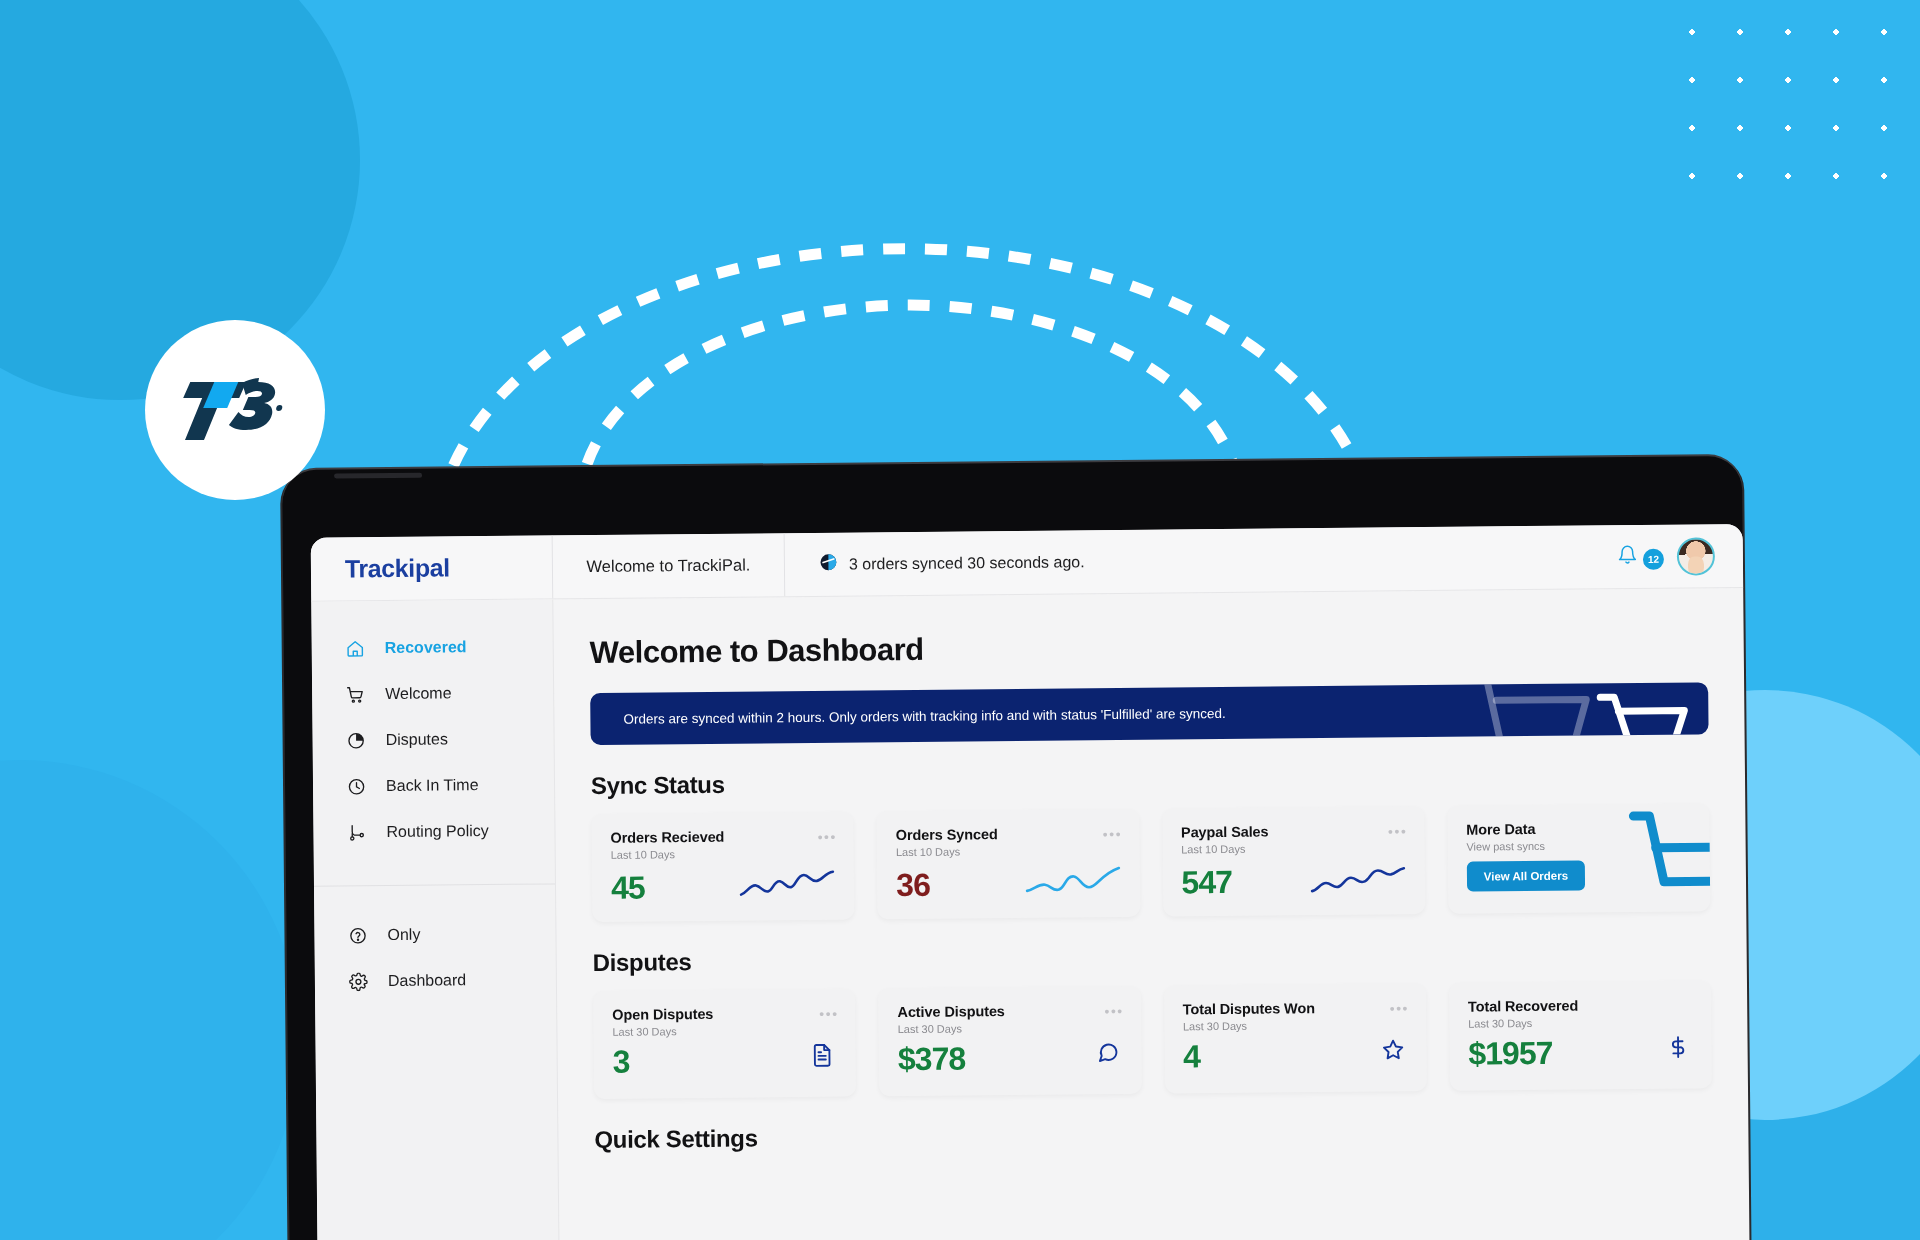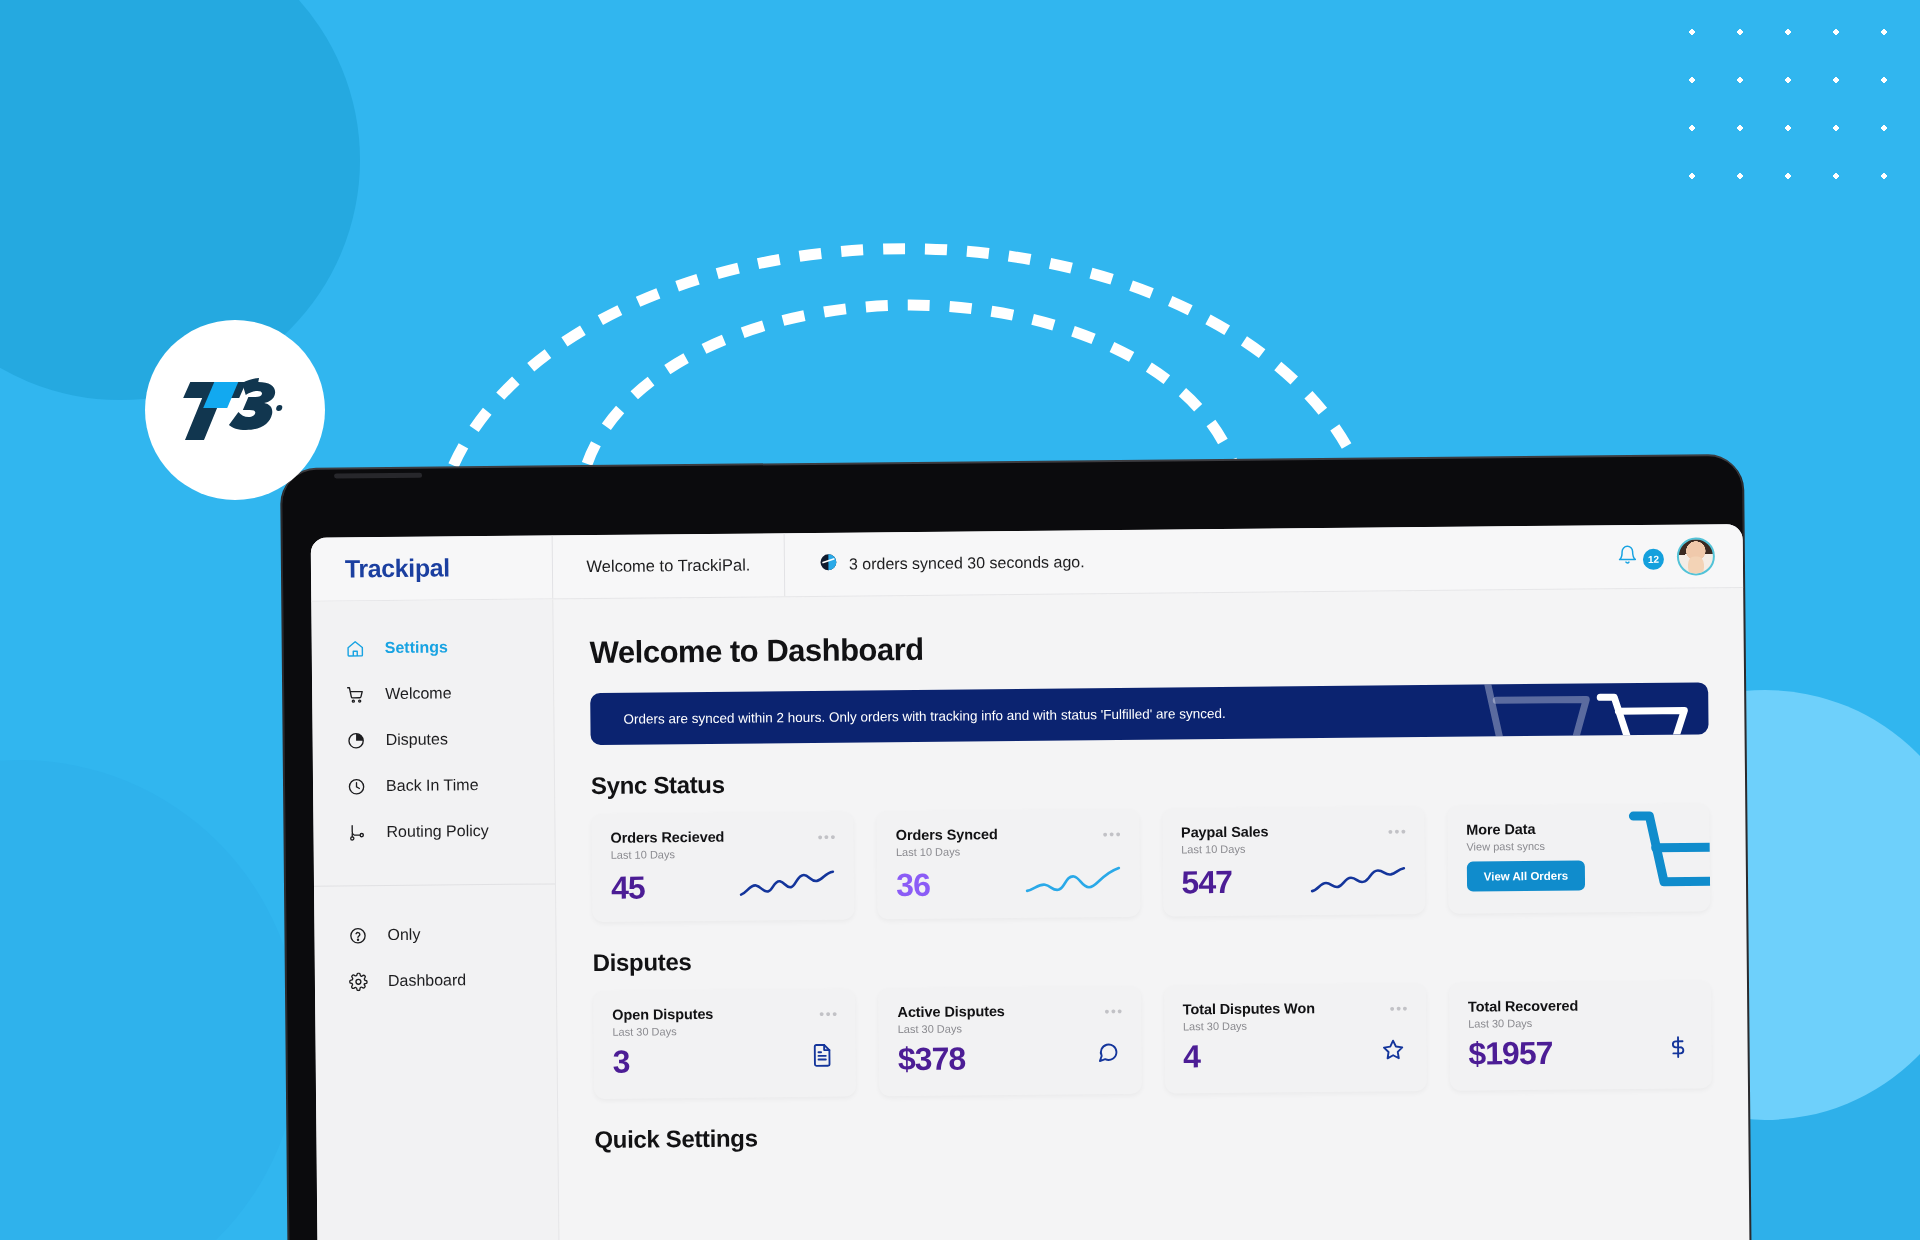--- a/index.html
+++ b/index.html
@@ -223,22 +223,22 @@
   .card-sub { font-size: 11px; color: #8b8b90; margin-top: 3px; }
   .card-dots {
     position: absolute; right: 17px; top: 18px;
     color: #c2c2c6; font-size: 14px; letter-spacing: 1.5px; line-height: 1;
   }
   .card-bottom {
     display: flex; align-items: flex-end; justify-content: space-between;
     margin-top: 7px;
   }
   .card-value { font-size: 32px; font-weight: 700; letter-spacing: -1px; line-height: 1; }
-  .v-navy { color: #4c1d95; }
-  .v-blue { color: #8b5cf6; }
+  .v-navy { color: #15803d; }
+  .v-blue { color: #7f1d1d; }
   .spark { width: 96px; height: 34px; margin-bottom: 2px; }
   .card-icon { margin-bottom: 4px; margin-right: 2px; }
 
   .card.more-data { display: block; }
   .btn-primary {
     background: #108ccc;
     color: #fff;
     border: none;
     border-radius: 6px;
     font-family: inherit;
@@ -315,21 +315,21 @@
 
         <div id="sidebar">
 
           <div class="nav-item active">
             <span class="nav-icon">
               <svg width="19" height="19" viewBox="0 0 24 24" fill="none" stroke="#18a3e2" stroke-width="1.8" stroke-linejoin="round">
                 <path d="M3 10.5 12 3l9 7.5V20a1 1 0 0 1-1 1H4a1 1 0 0 1-1-1z"></path>
                 <path d="M9.5 21v-6h5v6"></path>
               </svg>
             </span>
-            <span>Settings</span>
+            <span>Recovered</span>
           </div>
 
           <div class="nav-item">
             <span class="nav-icon">
               <svg width="19" height="19" viewBox="0 0 24 24" fill="none" stroke="#1d1d1f" stroke-width="1.7" stroke-linecap="round" stroke-linejoin="round">
                 <path d="M2 3h2.2l2.3 11.5a1.6 1.6 0 0 0 1.6 1.3h8.9a1.6 1.6 0 0 0 1.6-1.2l1.7-6.6H5.6"></path>
                 <circle cx="9" cy="20" r="1.3"></circle>
                   <circle cx="17" cy="20" r="1.3"></circle>
               </svg>
             </span>

